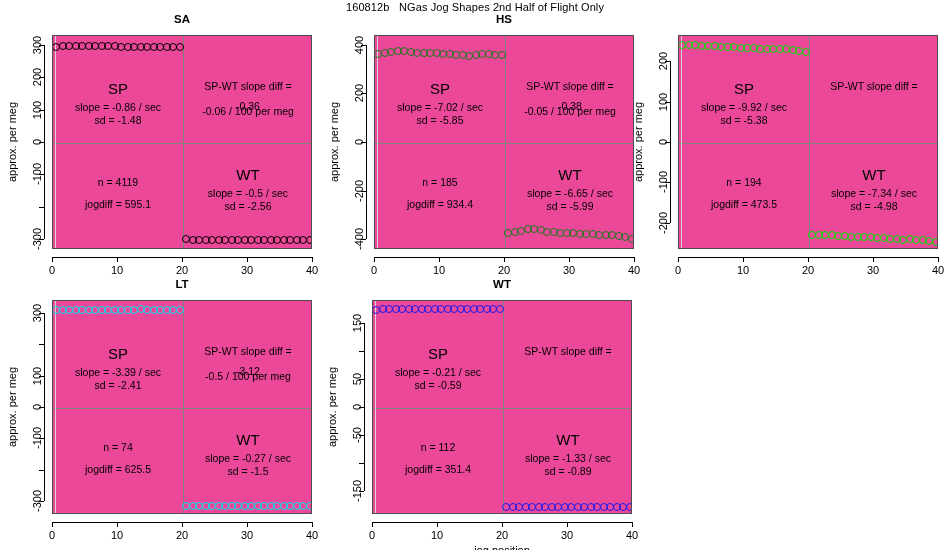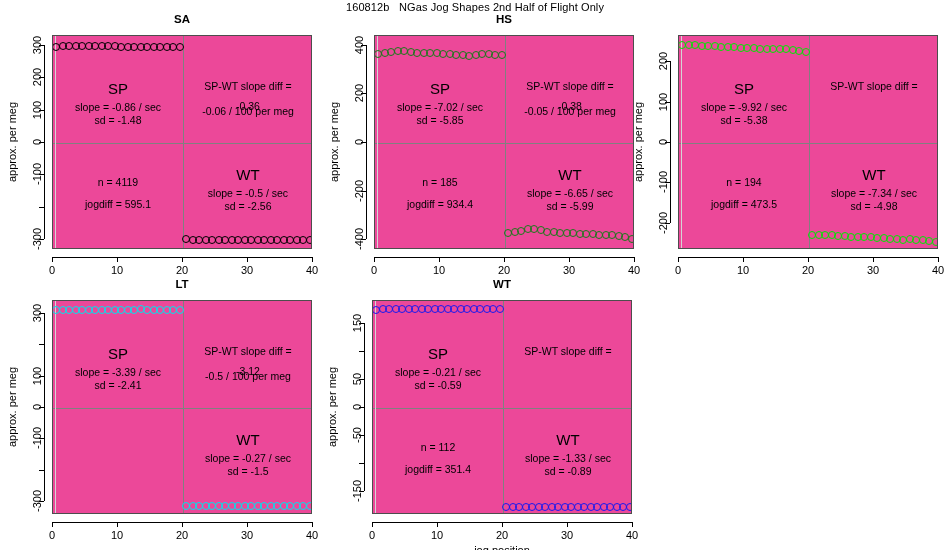--- a/index.html
+++ b/index.html
@@ -397,20 +397,21 @@
           <div class="pt" style="left: 207.25px; top: 201.188px; border-color: rgb(0, 229, 238);"></div>
           <div class="pt" style="left: 213.75px; top: 200.559px; border-color: rgb(0, 229, 238);"></div>
           <div class="pt" style="left: 220.25px; top: 201.188px; border-color: rgb(0, 229, 238);"></div>
           <div class="pt" style="left: 226.75px; top: 201.188px; border-color: rgb(0, 229, 238);"></div>
           <div class="pt" style="left: 233.25px; top: 201.188px; border-color: rgb(0, 229, 238);"></div>
           <div class="pt" style="left: 239.75px; top: 201.188px; border-color: rgb(0, 229, 238);"></div>
           <div class="pt" style="left: 246.25px; top: 201.188px; border-color: rgb(0, 229, 238);"></div>
           <div class="pt" style="left: 252.75px; top: 201.188px; border-color: rgb(0, 229, 238);"></div>
           <div class="quad-txt" style="left: 0px; top: 46.01px; width: 130px;"><div class="quad-big">SP</div><div style="height:6px"></div><div>slope = -3.39 / sec</div><div>sd = -2.41</div></div>
           <div class="quad-txt" style="left: 130px; top: 131.61px; width: 130px;"><div class="quad-big">WT</div><div style="height:6px"></div><div>slope = -0.27 / sec</div><div>sd = -1.5</div></div>
+          <div class="quad-txt" style="left: 0px; top: 140.17px; width: 130px;"><div>n = 74</div><div style="height:9px"></div><div>jogdiff = 625.5</div></div>
           <div class="quad-txt" style="left: 130px; top: 43.87px; width: 130px;"><div>SP-WT slope diff =</div><div style="position:relative;height:26px"><div style="position:absolute;left:0;right:0;top:12px">-0.5 / 100 per meg</div><div style="position:absolute;left:0;right:0;top:7px">-3.12</div></div></div>
         </div>
         <div class="axis-line" style="left: 44px; top: 34.5882px; width: 1px; height: 188.824px;"></div>
         <div class="tick" style="left: 39px; top: 34.5882px; width: 5px; height: 1px;"></div>
         <div class="ytick-lab" style="width: 40px; left: 17px; top: 27.5882px; height: 14px; line-height: 14px;">300</div>
         <div class="tick" style="left: 39px; top: 66.0588px; width: 5px; height: 1px;"></div>
         <div class="tick" style="left: 39px; top: 97.5294px; width: 5px; height: 1px;"></div>
         <div class="ytick-lab" style="width: 40px; left: 17px; top: 90.5294px; height: 14px; line-height: 14px;">100</div>
         <div class="tick" style="left: 39px; top: 129px; width: 5px; height: 1px;"></div>
         <div class="ytick-lab" style="width: 40px; left: 17px; top: 122px; height: 14px; line-height: 14px;">0</div>

